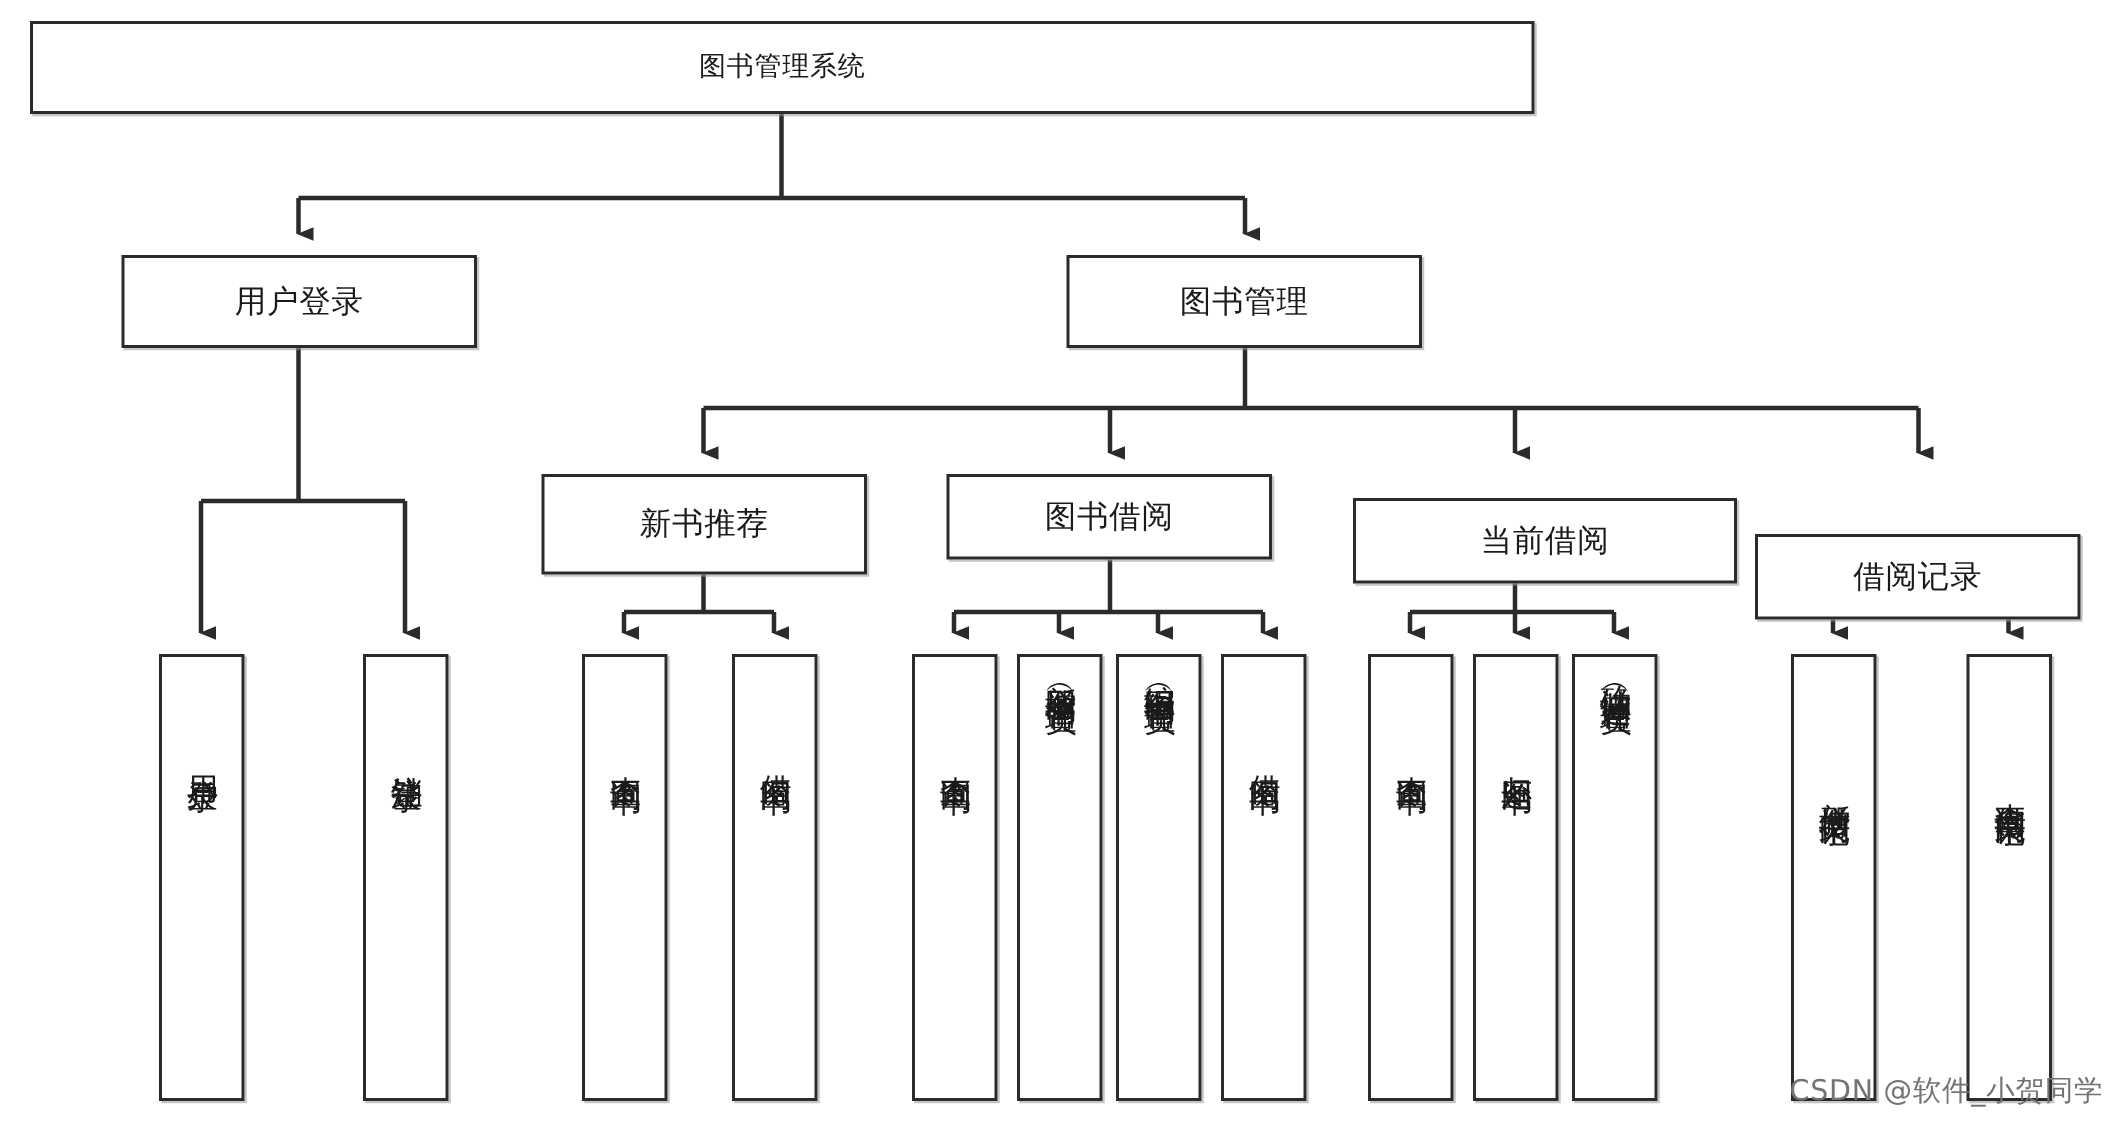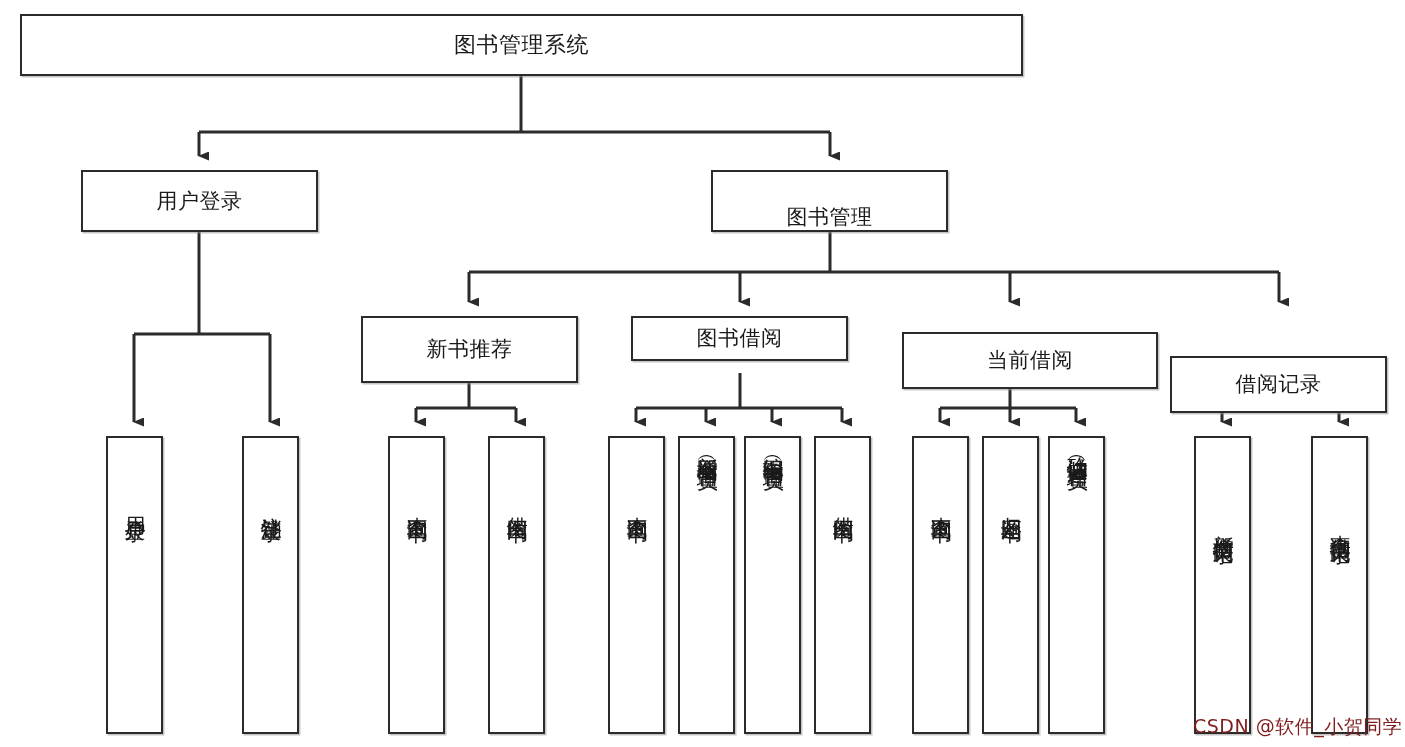--- a/index.html
+++ b/index.html
@@ -40,42 +40,42 @@
     display: block;
     text-align: center;
     line-height: 1.18;
   }
   
   .h-node .lbl {
     font-size: 21px;
     letter-spacing: 0.5px;
     white-space: nowrap;
   }
-  .root .lbl { font-size: 22px; }
+  .root .lbl { font-size: 18px; }
   
   .v-node {
     align-items: flex-start;
     justify-content: center;
   }
   .v-node .lbl {
     writing-mode: vertical-rl;
     text-orientation: upright;
     font-size: 21px;
     line-height: 1.30;
     letter-spacing: 2px;
     padding-top: 6px;
     max-height: 100%;
   }
   .v-node.tall-text .lbl { padding-top: 2px; }
   .v-node.mid-text .lbl  { padding-top: 62px; }
   .v-node.low-text .lbl  { padding-top: 80px; }
   .watermark {
     position: absolute;
     font-size: 19px;
-    color: #7f1d1d;
+    color: #737373;
     white-space: nowrap;
     letter-spacing: 0.5px;
     user-select: none;
   }
 </style>
 </head>
 <body>
 
 <div id="canvas">
 
@@ -130,29 +130,29 @@
   </svg>
 
   <div class="node h-node root" style="left:20px; top:14px; width:1003px; height:62px;">
     <span class="lbl">图书管理系统</span>
   </div>
 
   <div class="node h-node" style="left:81px; top:170px; width:237px; height:62px;">
     <span class="lbl">用户登录</span>
   </div>
 
-  <div class="node h-node" style="left:711px; top:170px; width:237px; height:62px;align-items:flex-end;">
+  <div class="node h-node" style="left:711px; top:170px; width:237px; height:62px;">
     <span class="lbl">图书管理</span>
   </div>
 
   <div class="node h-node" style="left:361px; top:316px; width:217px; height:67px;">
     <span class="lbl">新书推荐</span>
   </div>
 
-  <div class="node h-node" style="left:631px; top:316px; width:217px; height:45px;">
+  <div class="node h-node" style="left:631px; top:316px; width:217px; height:57px;">
     <span class="lbl">图书借阅</span>
   </div>
 
   <div class="node h-node" style="left:902px; top:332px; width:256px; height:57px;">
     <span class="lbl">当前借阅</span>
   </div>
 
   <div class="node h-node" style="left:1170px; top:316px; width:217px; height:57px;margin-top:40px;">
     <span class="lbl">借阅记录</span>
   </div>

